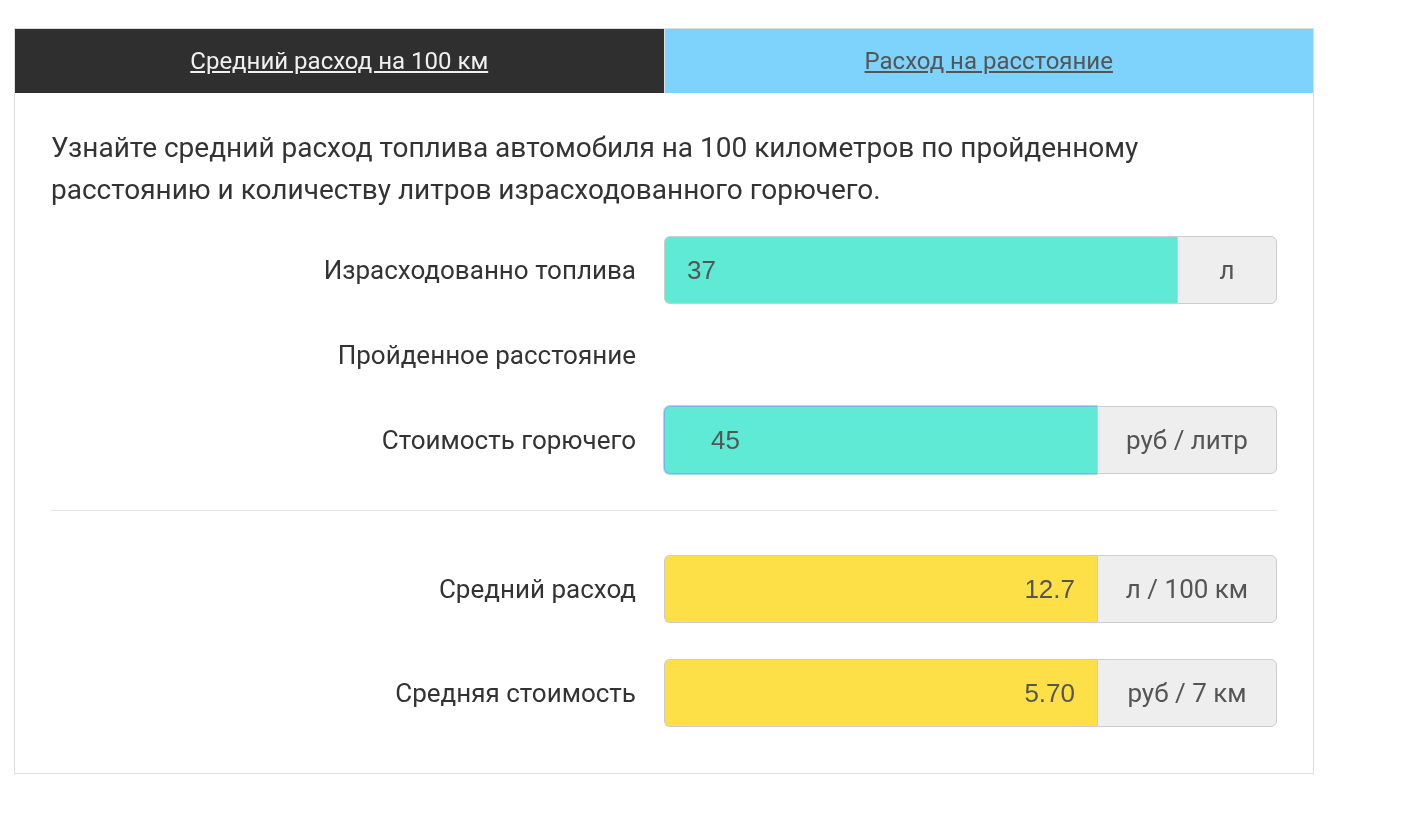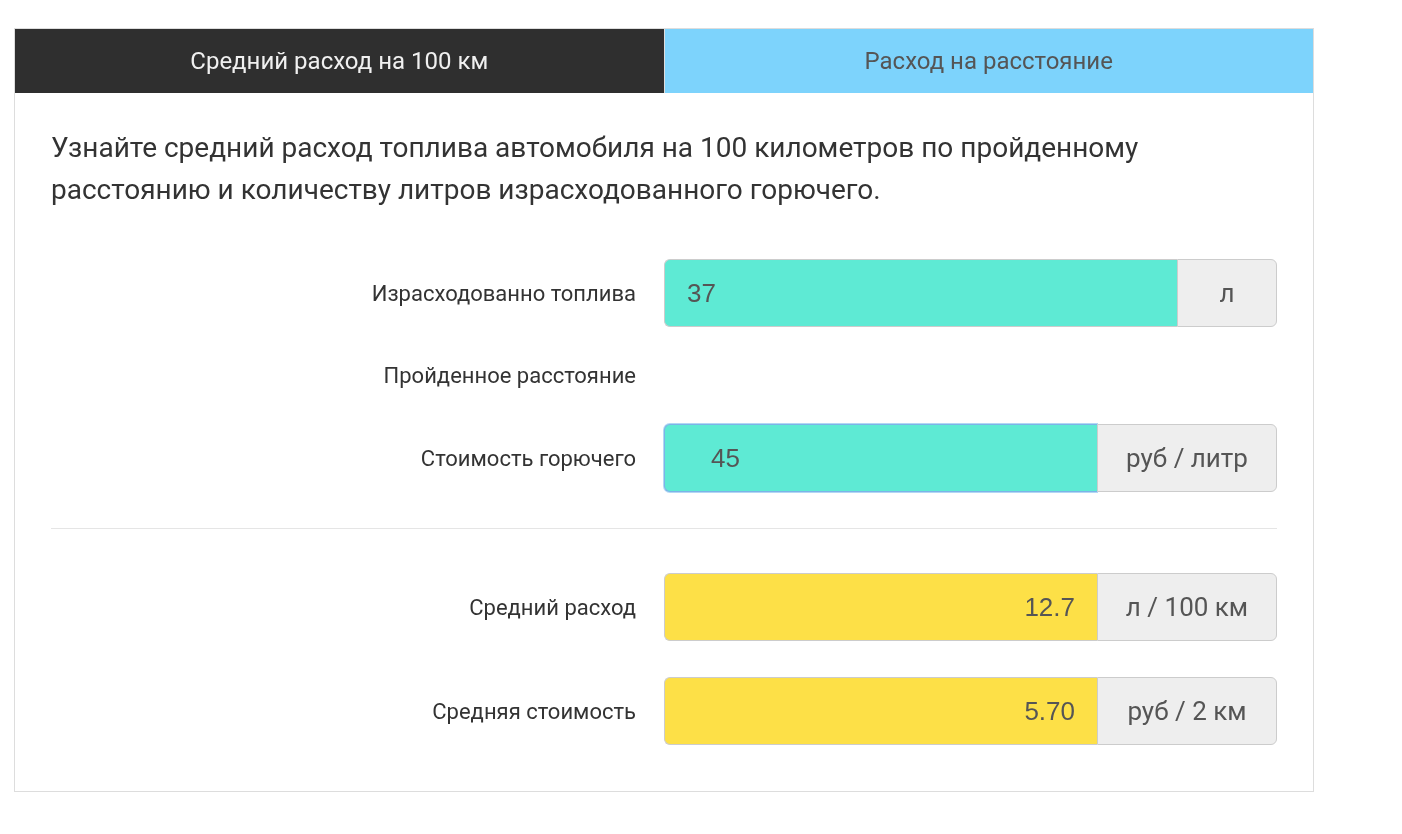--- a/index.html
+++ b/index.html
@@ -19,49 +19,50 @@
     display: flex;
     width: 100%;
   }
   .tab {
     flex: 1;
     text-align: center;
     padding: 18px 10px;
     font-size: 24px;
     cursor: pointer;
     user-select: none;
+    text-decoration: underline;
   }
   .tab-active {
     background: #2f2f2f;
     color: #f0f0f0;
   }
   .tab-inactive {
     background: #7dd3fc;
     color: #555;
     border-left: 1px solid #ddd;
   }
   .content {
     padding: 34px 36px 10px 36px;
   }
   .description {
     font-size: 28px;
     line-height: 1.5;
     color: #333;
-    margin-bottom: 48px;
+    margin-bottom: 25px;
   }
   .form-row {
     display: flex;
     align-items: center;
     margin-bottom: 36px;
   }
   .label-col {
     flex: 0 0 50%;
     text-align: right;
     padding-right: 28px;
-    font-size: 22px;
+    font-size: 26px;
     color: #333;
   }
   .control-col {
     flex: 0 0 50%;
     display: flex;
   }
   .input-group {
     display: flex;
     width: 100%;
   }
@@ -157,19 +158,19 @@
           <span class="addon addon-wide">л / 100 км</span>
         </div>
       </div>
     </div>
 
     <div class="form-row">
       <div class="label-col">Средняя стоимость</div>
       <div class="control-col">
         <div class="input-group">
           <input type="text" class="readonly-output" readonly="" value="5.70" style="">
-          <span class="addon addon-wide">руб / 2 км</span>
+          <span class="addon addon-wide">руб / 7 км</span>
         </div>
       </div>
     </div>
 
   </div>
 </div>
 
 </body></html>

